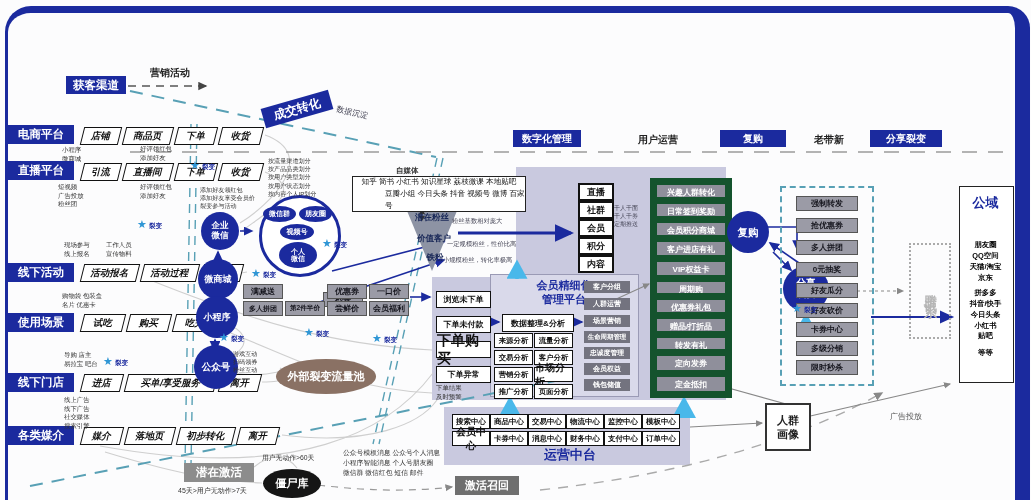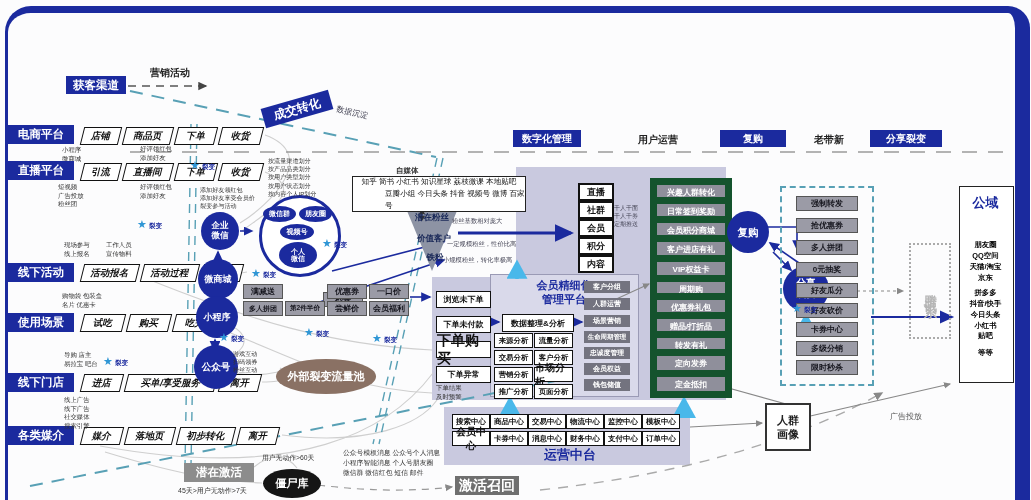--- a/index.html
+++ b/index.html
@@ -317,21 +317,21 @@
   <div class="abs" style="left:959px;top:348px;width:53px;text-align:center;font-size:7.4px;font-weight:bold;">等等</div>
 
   <div class="abs" style="left:765px;top:403px;width:42px;height:44px;background:#fff;border:2px solid #333;font-size:11px;font-weight:bold;color:#222;display:flex;align-items:center;justify-content:center;text-align:center;white-space:pre-line;line-height:1.3;">人群
 画像</div>
   <div class="abs" style="left:890px;top:411px;font-size:8px;color:#555;">广告投放</div>
 
   <div class="abs" style="left:184px;top:463px;width:70px;height:19px;background:#8c8c8c;color:#fff;font-weight:bold;font-size:11.5px;display:flex;align-items:center;justify-content:center;">潜在激活</div>
   <div class="abs tn" style="left:178px;top:486px;font-size:7px;">45天&gt;用户无动作&gt;7天</div>
   <div class="abs" style="left:263px;top:469px;width:58px;height:29px;background:#151515;border-radius:50%;color:#fff;font-weight:bold;font-size:11px;display:flex;align-items:center;justify-content:center;">僵尸库</div>
   <div class="abs tn" style="left:262px;top:453px;font-size:6.8px;">用户无动作&gt;60天</div>
-  <div class="abs" style="left:455px;top:476px;width:64px;height:19px;background:#6f6f6f;color:#fff;font-weight:bold;font-size:14px;display:flex;align-items:center;justify-content:center;">激活召回</div>
+  <div class="abs" style="left:455px;top:476px;width:64px;height:19px;background:#6f6f6f;color:#fff;font-weight:bold;font-size:11px;display:flex;align-items:center;justify-content:center;">激活召回</div>
   <div class="abs tn" style="left:343px;top:448px;font-size:6.8px;line-height:1.5;">公众号模板消息  公众号个人消息
 小程序智能消息  个人号朋友圈
 微信群  微信红包  短信  邮件</div>
 
   <div class="abs wb" style="left:452px;top:414px;width:36px;height:13px;font-size:7.5px;">搜索中心</div>
   <div class="abs wb" style="left:490px;top:414px;width:36px;height:13px;font-size:7.5px;">商品中心</div>
   <div class="abs wb" style="left:528px;top:414px;width:36px;height:13px;font-size:7.5px;">交易中心</div>
   <div class="abs wb" style="left:566px;top:414px;width:36px;height:13px;font-size:7.5px;">物流中心</div>
   <div class="abs wb" style="left:604px;top:414px;width:36px;height:13px;font-size:7.5px;">监控中心</div>
   <div class="abs wb" style="left:642px;top:414px;width:36px;height:13px;font-size:7.5px;">模板中心</div>

